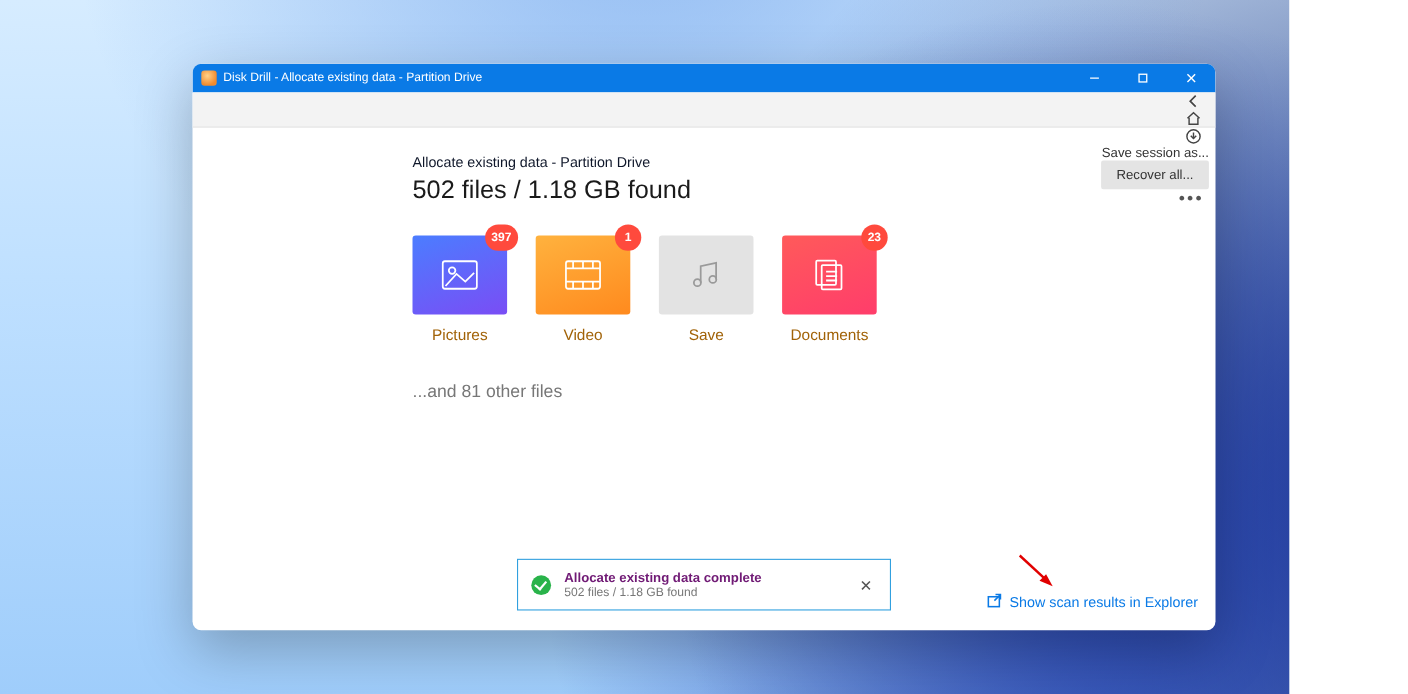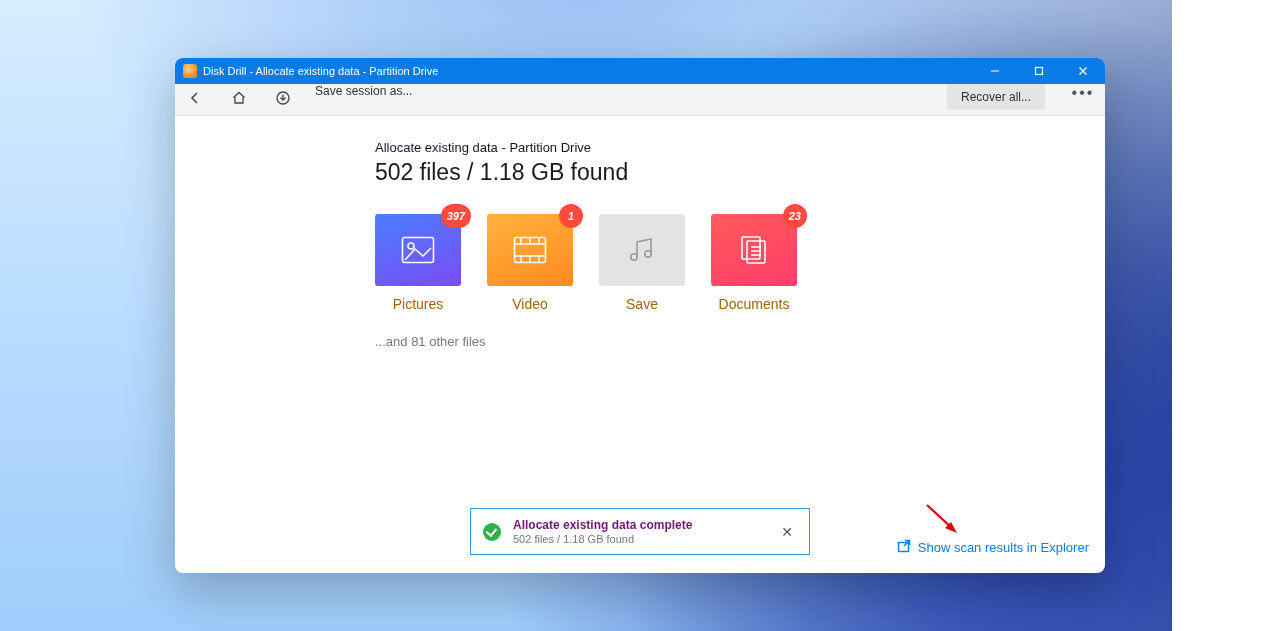--- a/index.html
+++ b/index.html
@@ -35,52 +35,53 @@
   .titlebar .app-icon { width:14px; height:14px; border-radius:3px; background: radial-gradient(circle at 40% 35%, #ffd28a, #f08a2c 70%); margin-right:6px; }
   .winbtns { margin-left: auto; display:flex; height:100%; }
   .winbtn { width:44px; display:flex; align-items:center; justify-content:center; color:#fff; font-size:12px; }
   .winbtn svg { stroke:#fff; }
 
   
   .toolbar {
     height: 32px;
     background: #f3f3f3;
     border-bottom: 1px solid #e4e4e4;
-    display:flex; align-items:flex-start;
+    display:flex; align-items:flex-end;
     padding: 0 6px;
-    gap: 16px;
+    gap: 0;
+    flex-direction: column;
   }
   .tbtn { width:28px; height:28px; display:flex; align-items:center; justify-content:center; border-radius:4px; color:#444; }
   .tbtn svg { stroke:#444; }
   .save-label { color:#333; font-size:12px; margin-left:2px; }
   .spacer { flex:1; }
   .btn-primary { background:#0a7ae6; color:#fff; font-size:12px; padding:6px 14px; border-radius:2px; }
   .btn-secondary { background:#e4e4e4; color:#333; font-size:12px; padding:6px 14px; border-radius:2px; margin-left:8px; }
   .more { width:32px; text-align:center; color:#555; font-size:16px; letter-spacing:2px; margin-left:6px; }
 
   
   .content { position:relative; flex:1; padding: 24px 28px 0 200px; }
   .content-inner { position:relative; }
   .breadcrumb { color:#0f172a; font-size:13px; }
   .heading { color:#1a1a1a; font-size:23px; font-weight:400; margin-top:4px; }
 
   .cats { display:flex; gap:26px; margin-top:28px; }
   .cat { width:86px; text-align:center; position:relative; }
-  .tile { width:86px; height:72px; border-radius:3px; display:flex; align-items:center; justify-content:center; position:relative;font-style:italic; }
+  .tile { width:86px; height:72px; border-radius:3px; display:flex; align-items:center; justify-content:center; position:relative; }
   .tile.pictures  { background: linear-gradient(160deg,#4b7dff 0%, #7a4df5 100%); }
   .tile.video     { background: linear-gradient(160deg,#ffb23e 0%, #ff8a1e 100%); }
   .tile.audio     { background:#e3e3e3; }
   .tile.documents { background: linear-gradient(160deg,#ff5a5a 0%, #ff3d6b 100%); }
   .tile.archives  { background:#e3e3e3; }
   .tile svg { stroke:#fff; fill:none; stroke-width:1.6; }
   .tile.audio svg, .tile.archives svg { stroke:#9a9a9a; }
   .badge { position:absolute; top:-10px; right:-10px; min-width:24px; height:24px; padding:0 6px; border-radius:12px; background:#ff4a3d; color:#fff; font-size:11px; font-weight:600; display:flex; align-items:center; justify-content:center; }
   .cat-label { margin-top:10px; font-size:14px; color:#a16207; }
 
-  .other-files { margin-top:22px; color:#777; font-size:13px; }
+  .other-files { margin-top:36px; color:#777; font-size:16px; }
 
   
   .toast {
     position:absolute; left:50%; transform:translateX(-50%);
     bottom:18px;
     width:340px;
     border:1px solid #31a0df;
     background:#fff;
     display:flex; align-items:center;
     padding:9px 12px;

